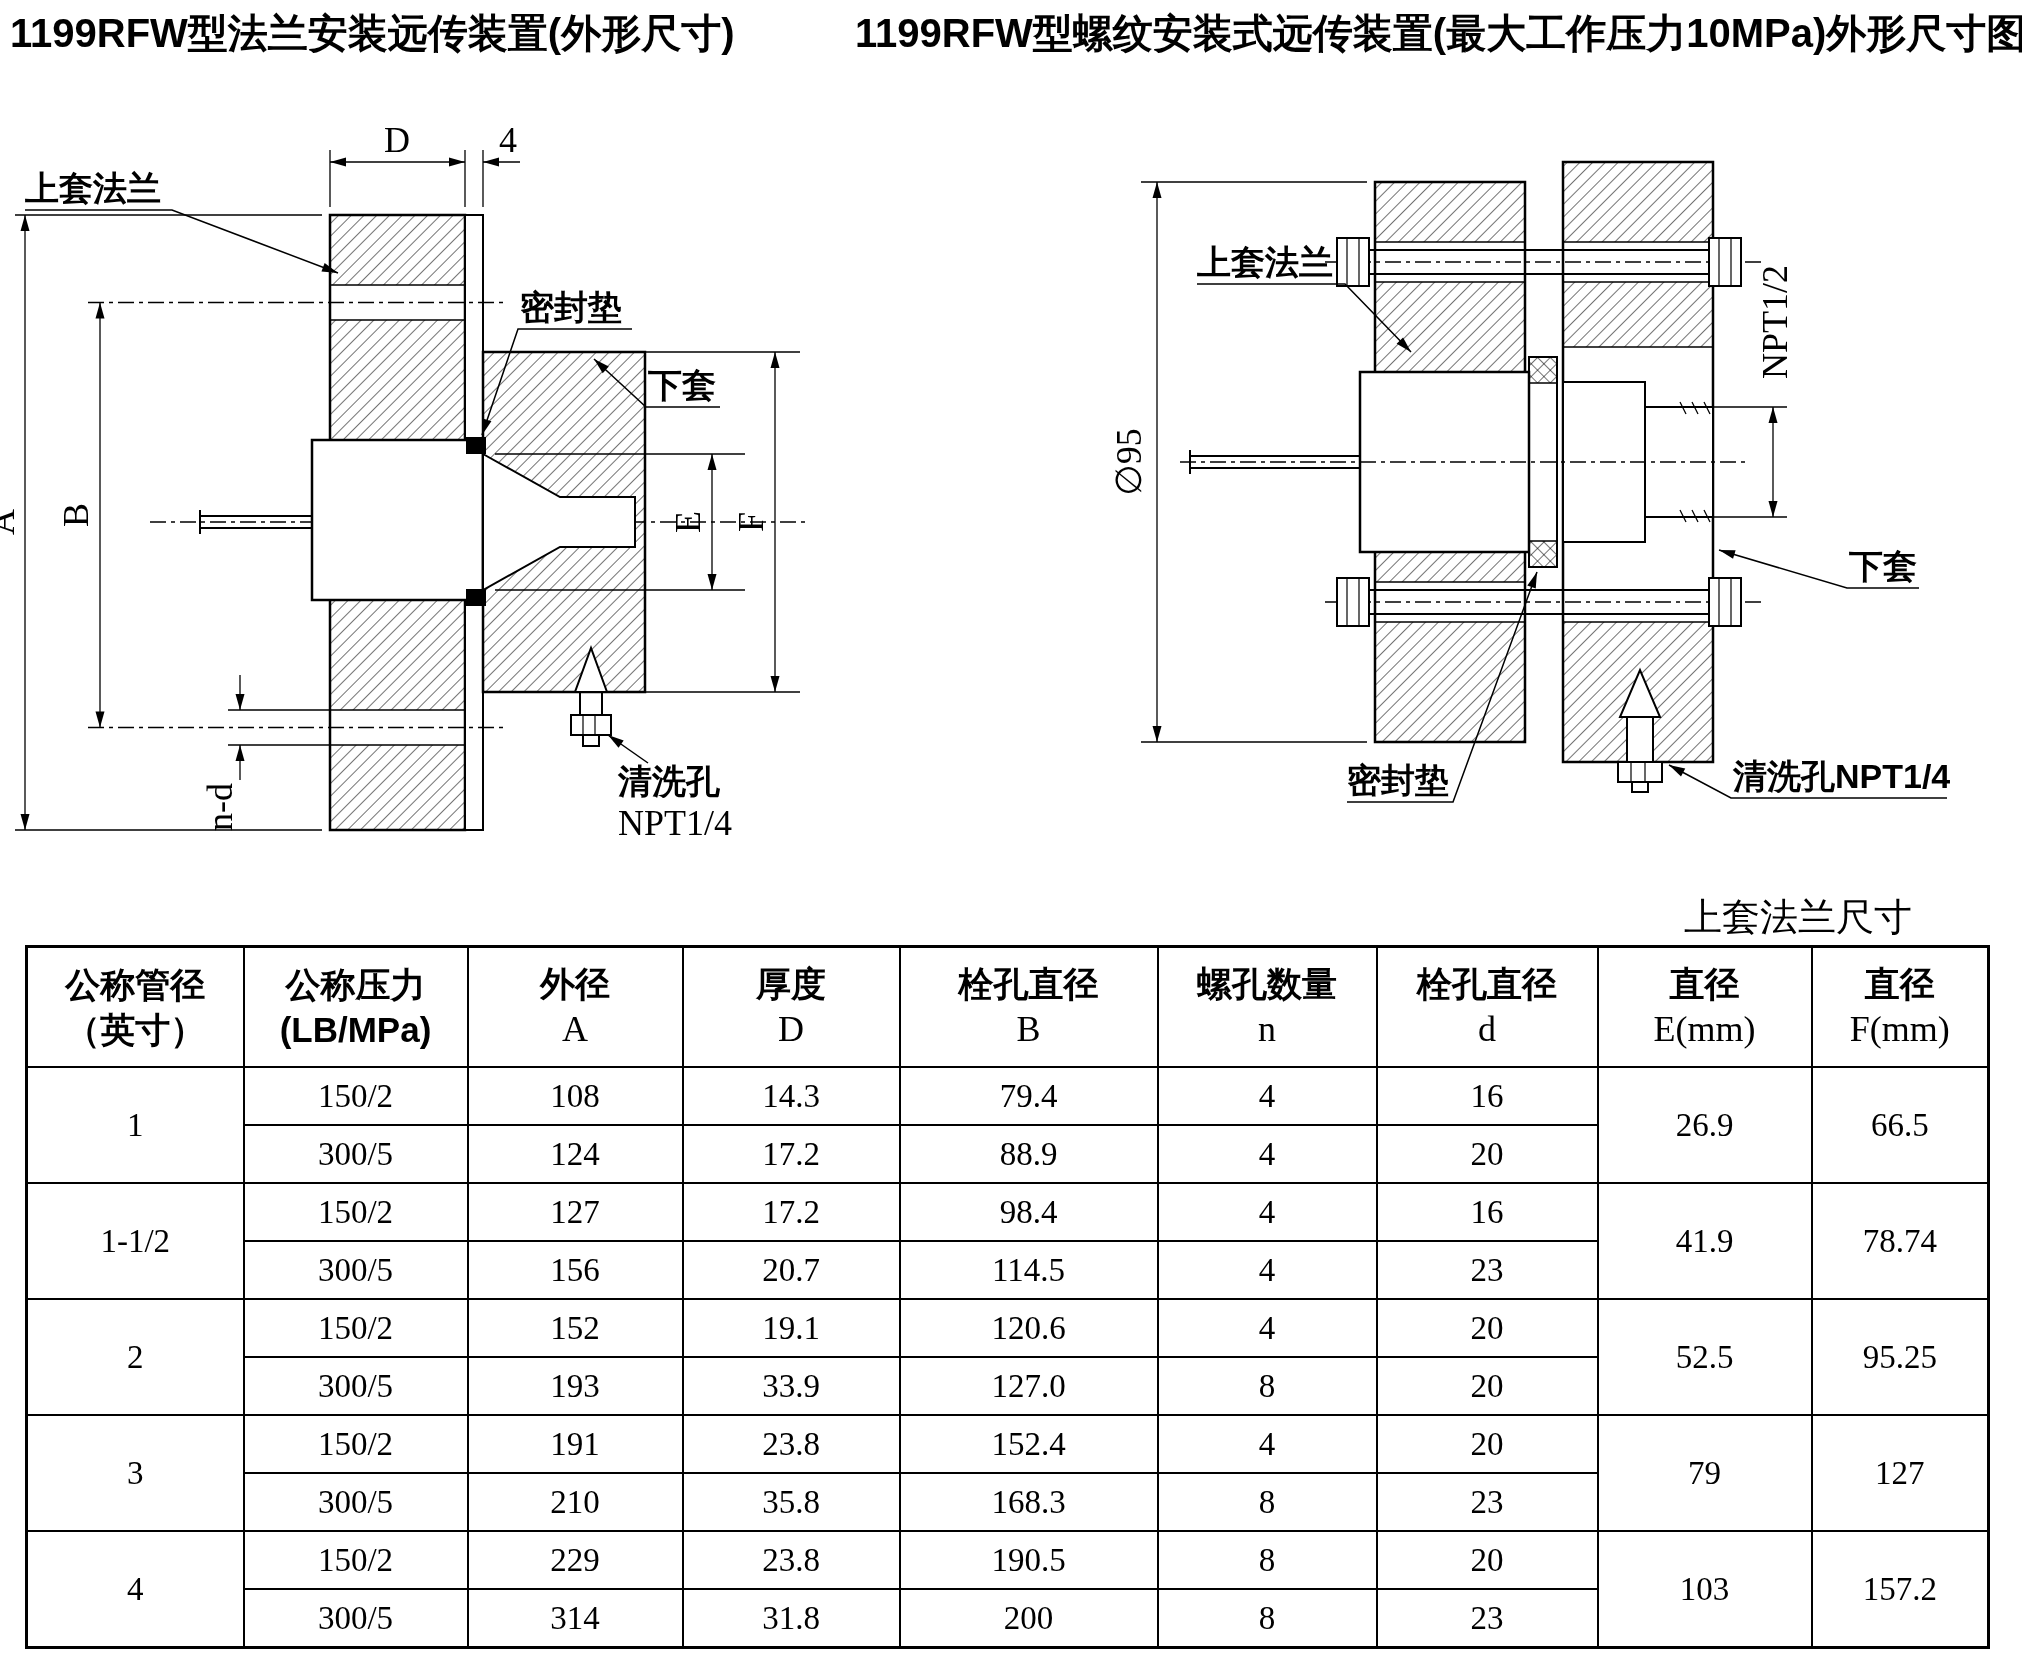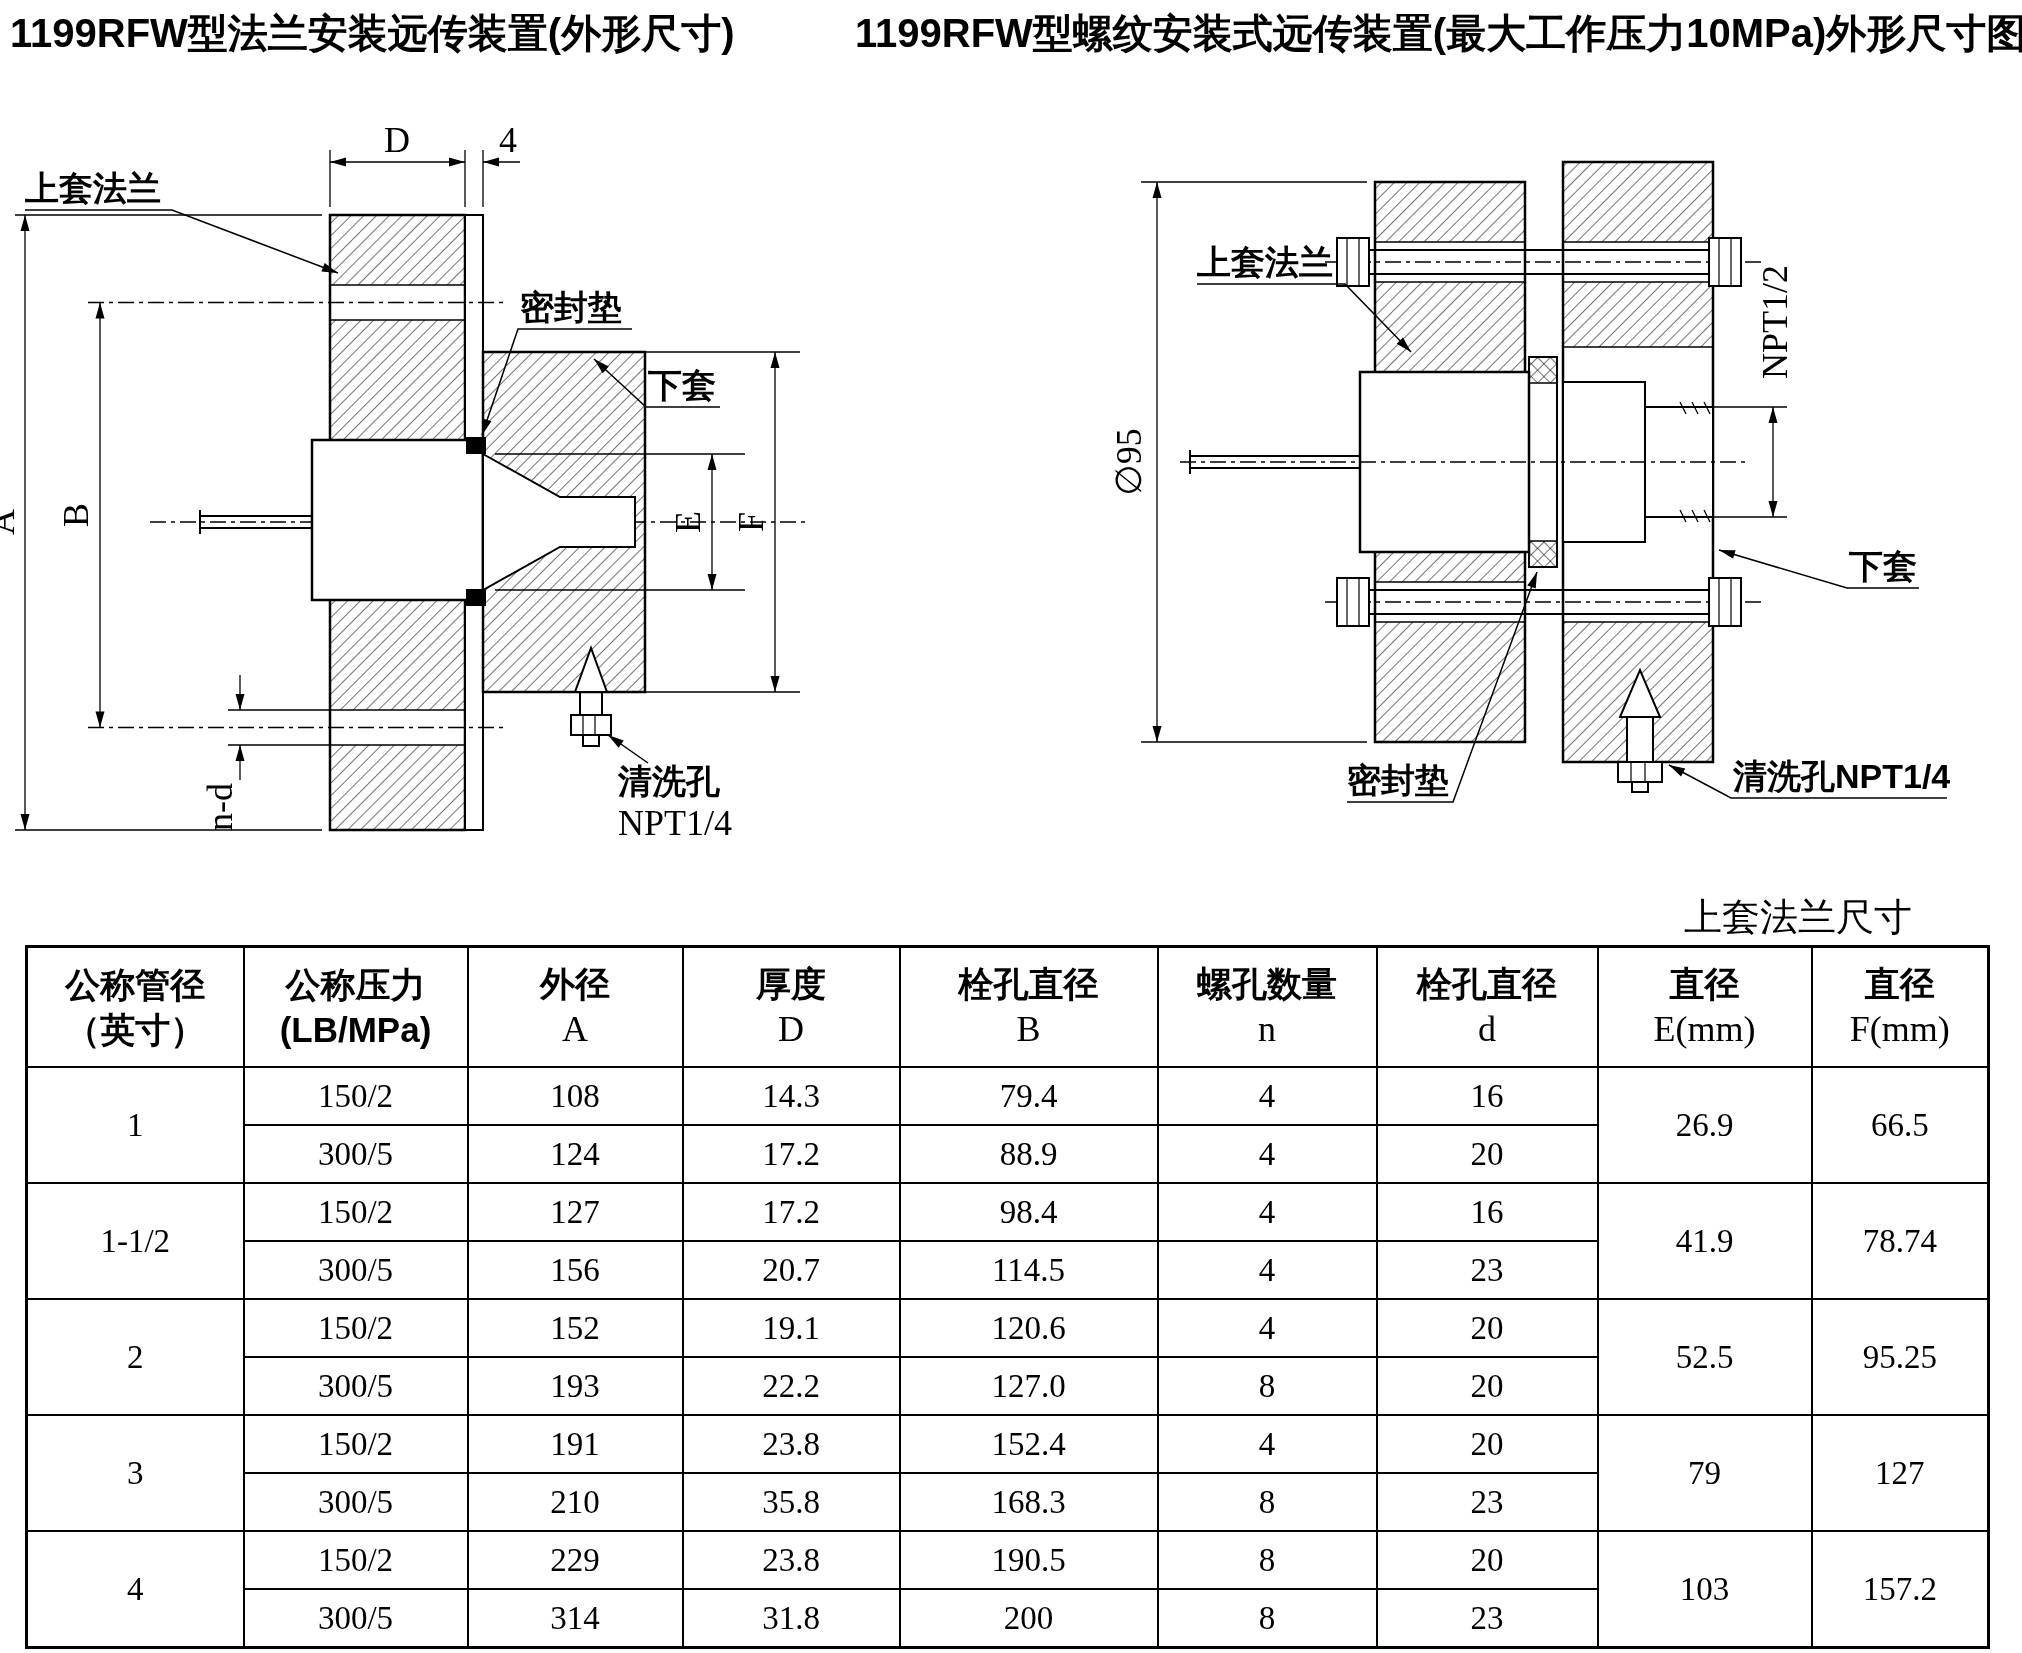--- a/index.html
+++ b/index.html
@@ -365,21 +365,21 @@
         <td>19.1</td>
         <td>120.6</td>
         <td>4</td>
         <td>20</td>
         <td rowspan="2">52.5</td>
         <td rowspan="2">95.25</td>
       </tr>
       <tr>
         <td>300/5</td>
         <td>193</td>
-        <td>22.2</td>
+        <td>33.9</td>
         <td>127.0</td>
         <td>8</td>
         <td>20</td>
       </tr>
       <tr>
         <td rowspan="2">3</td>
         <td>150/2</td>
         <td>191</td>
         <td>23.8</td>
         <td>152.4</td>

